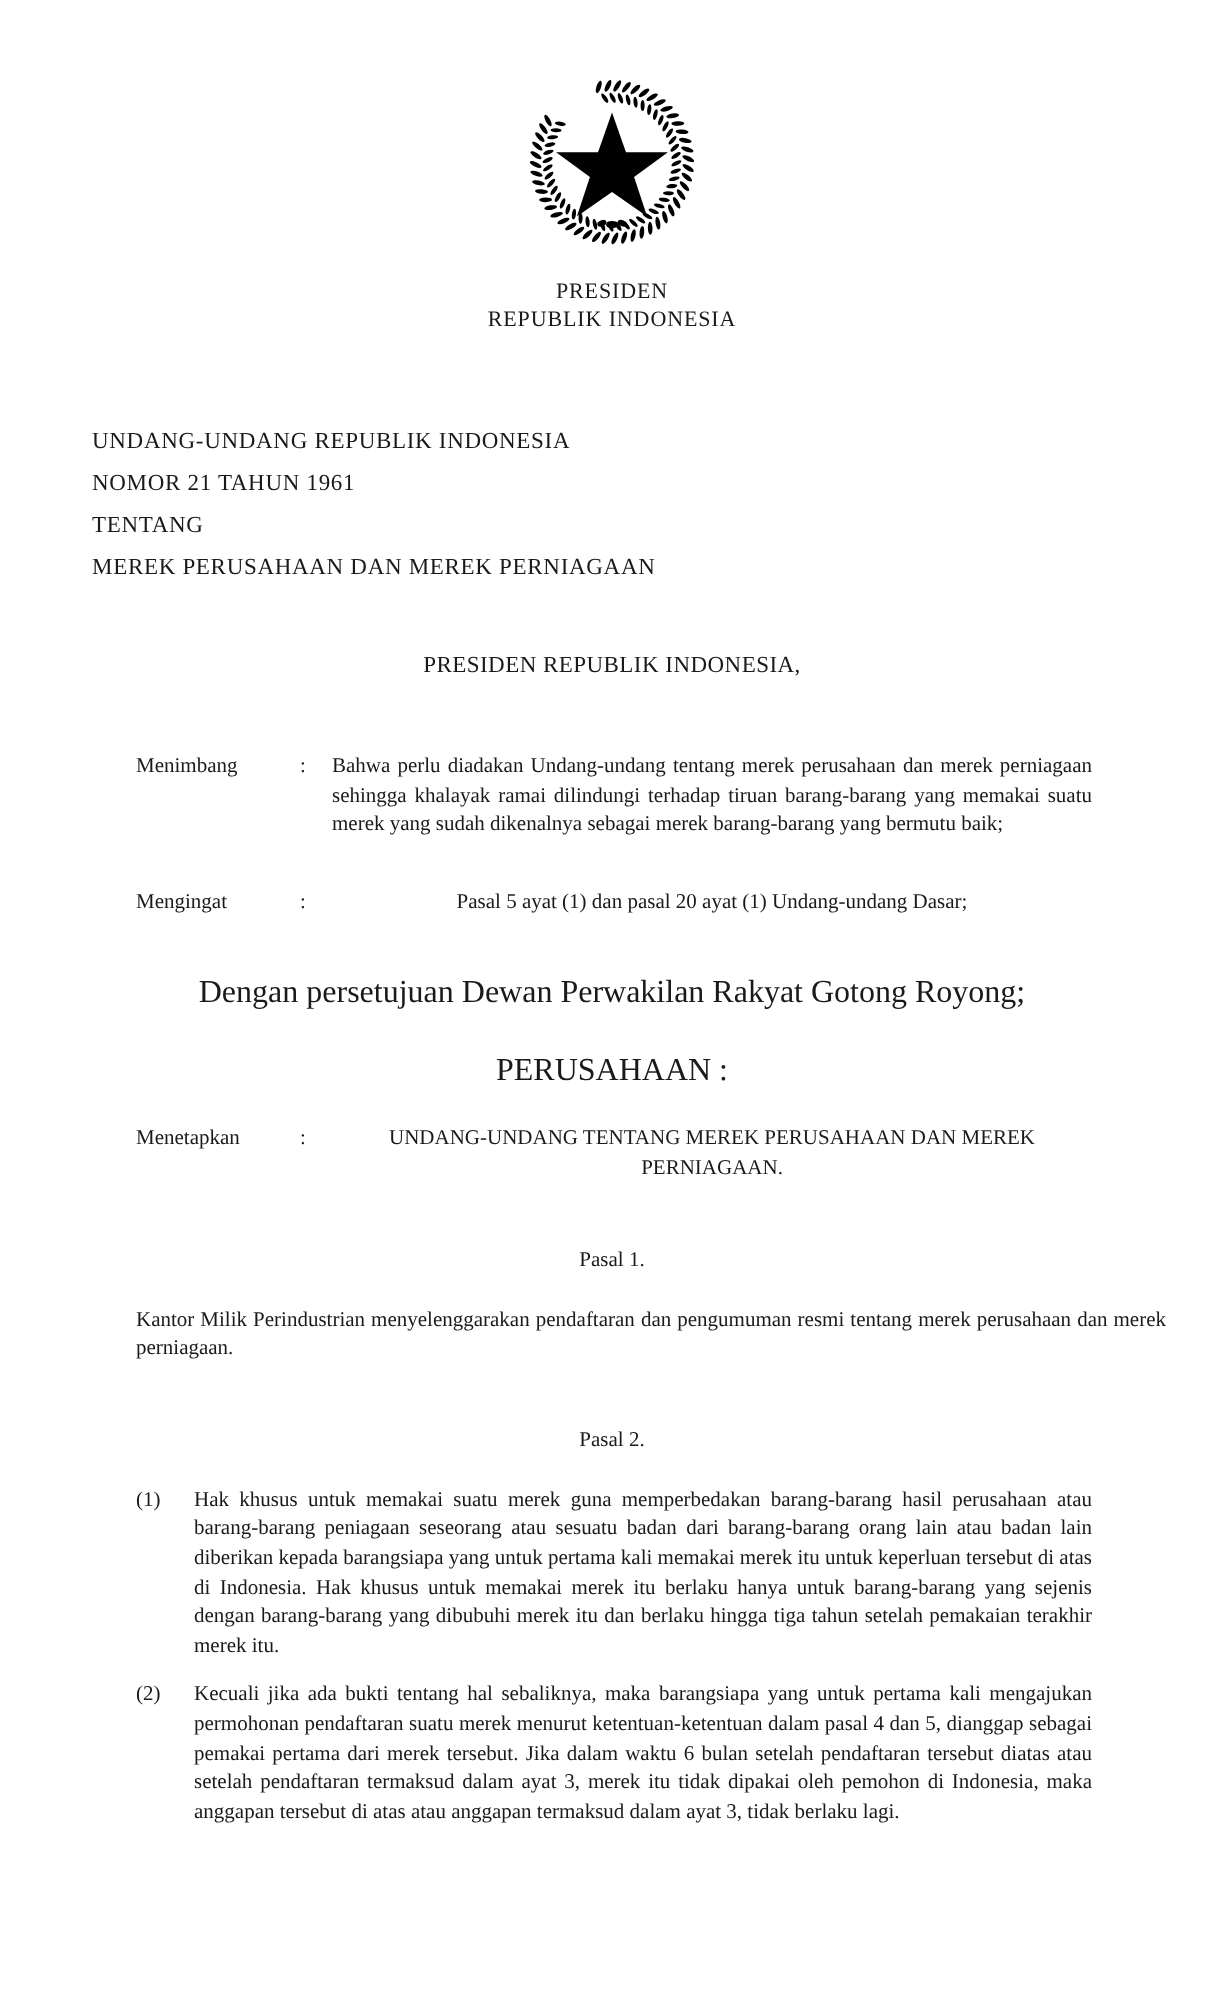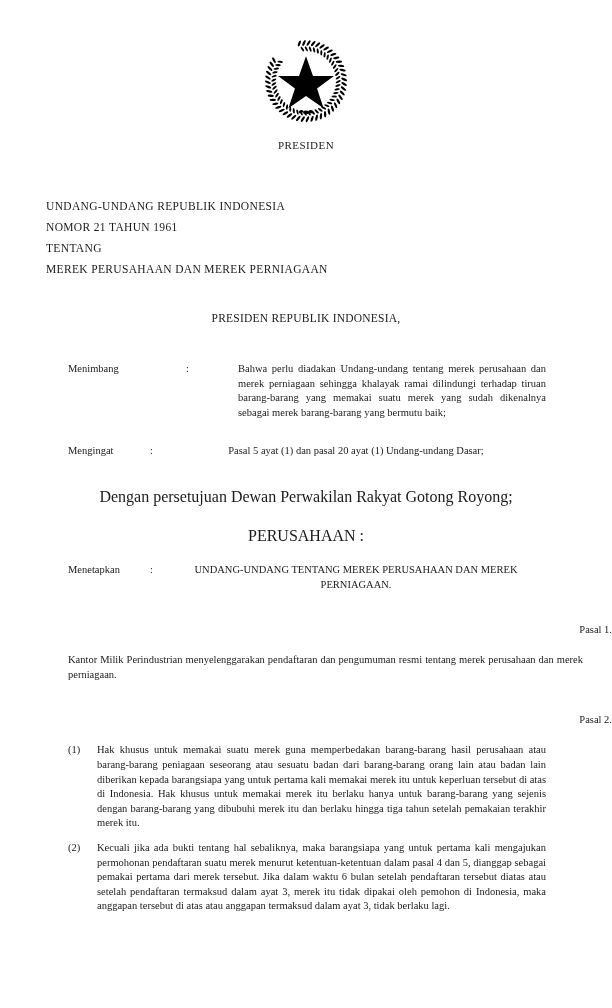--- a/index.html
+++ b/index.html
@@ -94,36 +94,36 @@
   }
   .clause-body {
     flex: 1 1 auto;
     text-align: justify;
     text-justify: inter-word;
   }
   .clause-body.left-align {
     text-align: center;
   }
 
-  .row-menimbang { margin-top: 36px; gap: 36px; }
+  .row-menimbang { margin-top: 36px; }
   .row-mengingat { margin-top: 24px; }
   .row-menetapkan { margin-top: 20px; }
 
   
   .center-line {
     text-align: center;
     font-size: 16px;
     line-height: 15px;
   }
   .row-dengan { margin-top: 30px; }
   .row-memutuskan { margin-top: 24px; }
 
   
   .pasal-heading {
-    text-align: right;
+    text-align: center;
     font-size: 10.5px;
     line-height: 15px;
     margin-top: 30px;
   }
 
   
   .body-para {
     font-size: 10.5px;
     line-height: 14.6px;
     text-align: justify;
@@ -273,20 +273,21 @@
           <ellipse cx="50" cy="83" rx="3.2" ry="2.0"></ellipse>
           <ellipse cx="44.5" cy="82.2" rx="2.6" ry="1.6" transform="rotate(-22 44.5 82.2)"></ellipse>
           <ellipse cx="55.5" cy="82.2" rx="2.6" ry="1.6" transform="rotate(22 55.5 82.2)"></ellipse>
         </g>
       </svg>
     </span>
   </div>
 
   <div class="presiden-heading">
     <span class="hl">PRESIDEN</span>
+    <span class="hl">REPUBLIK INDONESIA</span>
   </div>
 
   <div class="title-block">
     <span class="tl">UNDANG-UNDANG REPUBLIK INDONESIA</span>
     <span class="tl">NOMOR 21 TAHUN 1961</span>
     <span class="tl">TENTANG</span>
     <span class="tl">MEREK PERUSAHAAN DAN MEREK PERNIAGAAN</span>
   </div>
 
   <div class="pres-ri">PRESIDEN REPUBLIK INDONESIA,</div>

